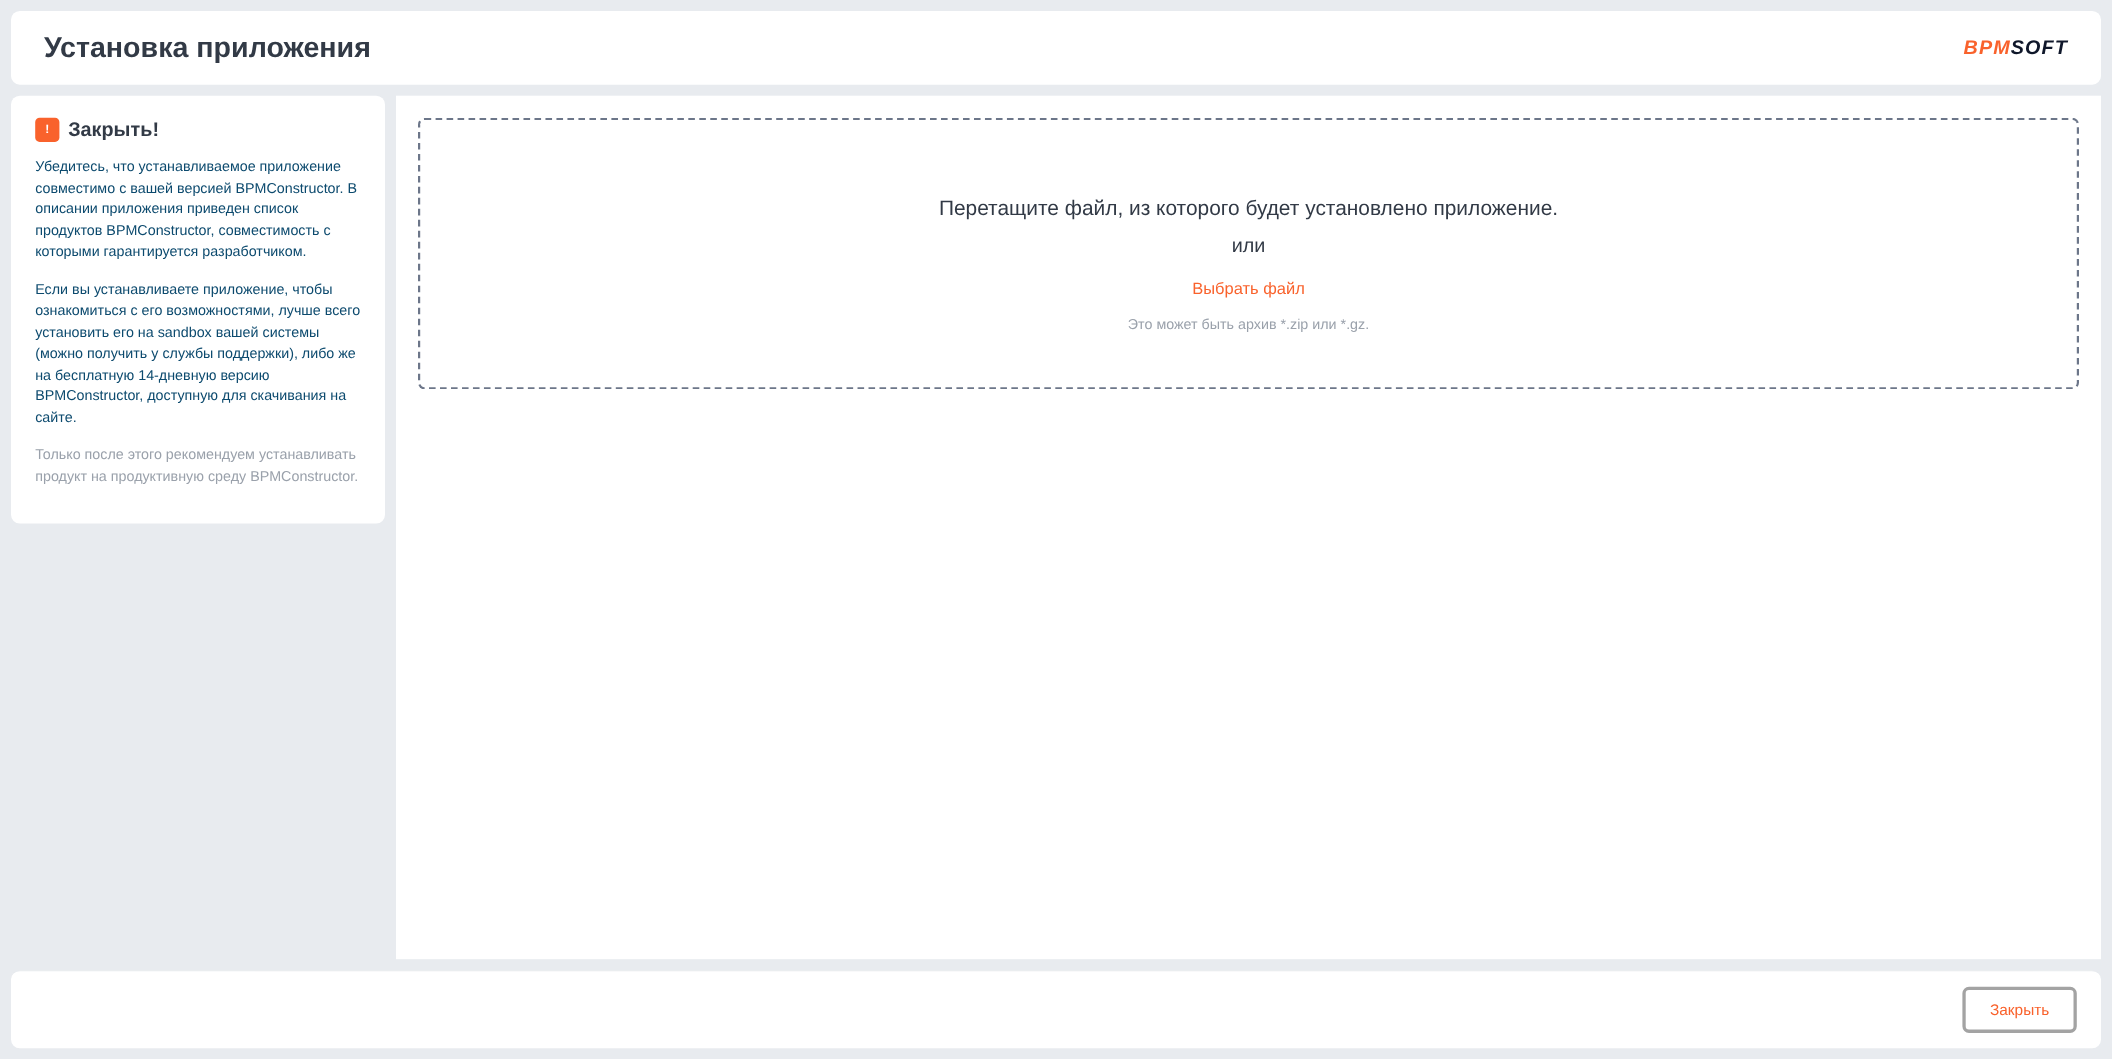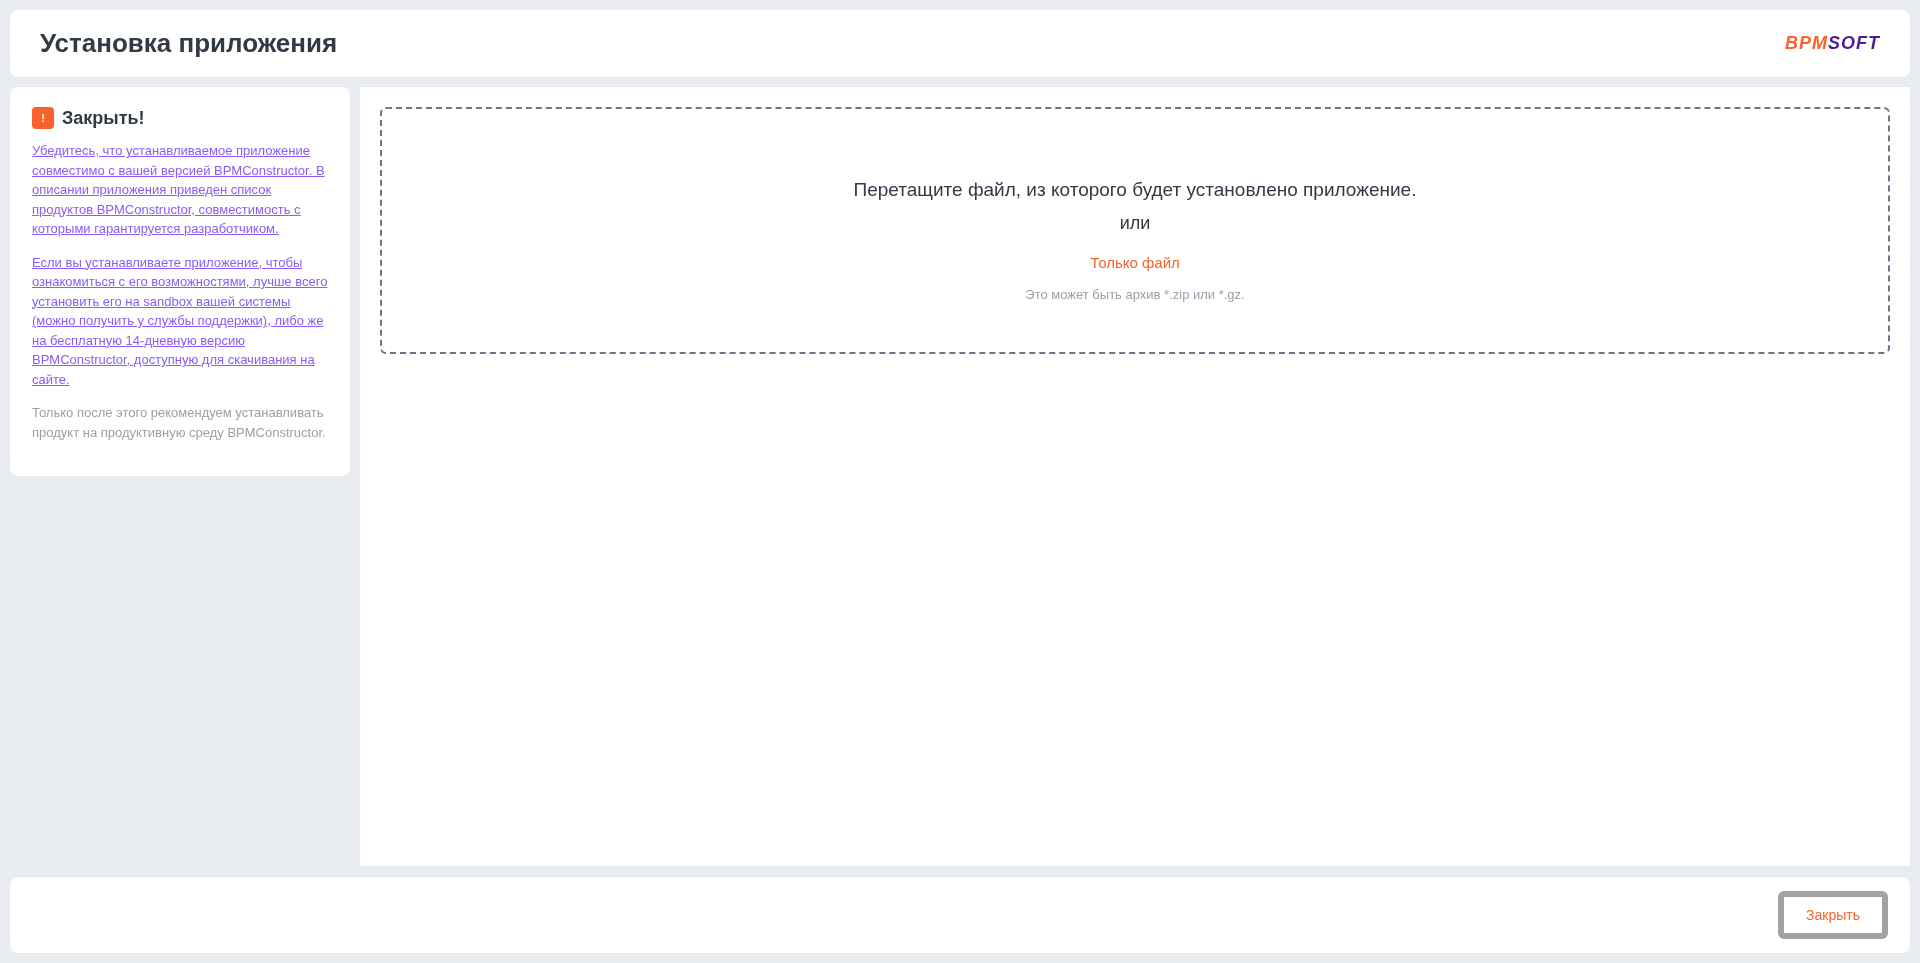--- a/index.html
+++ b/index.html
@@ -33,21 +33,21 @@
       color: #323a46;
     }
     .logo {
       font-family: Arial, sans-serif;
       font-weight: bold;
       font-size: 18px;
       letter-spacing: 1px;
       font-style: italic;
     }
     .logo .bpm { color: #f9622c; }
-    .logo .soft { color: #4c1d95; }
+    .logo .soft { color: #0f172a; }
     .content-row {
       display: flex;
       gap: 10px;
       flex: 1;
       min-height: 0;
     }
     .sidebar-panel {
       background: #fff;
       border-radius: 8px;
       width: 340px;
@@ -75,21 +75,21 @@
     .alert-title {
       font-size: 18px;
       font-weight: 600;
       color: #323a46;
     }
     .para {
       font-size: 13px;
       line-height: 1.5;
       margin-bottom: 14px;
     }
-    .para.dark { color: #8b5cf6; text-decoration: underline; }
+    .para.dark { color: #0c4a6e; }
     .para.muted { color: #9aa1ab; }
     .main-panel {
       background: #fff;
       border-radius: 0;
       flex: 1;
       padding: 20px;
     }
     .dropzone {
       border: 2px dashed #6c7689;
       border-radius: 6px;
@@ -121,21 +121,21 @@
     .footer-bar {
       background: #fff;
       border-radius: 8px;
       padding: 14px 22px;
       display: flex;
       justify-content: flex-end;
       border-top: 1px solid #e5e8ec;
     }
     .close-button {
       background: #fff;
-      border: 6px solid #a3a3a3;
+      border: 3px solid #a3a3a3;
       color: #f9622c;
       border-radius: 6px;
       padding: 10px 22px;
       font-size: 14px;
       cursor: pointer;
     }
   </style>
 </head>
 <body>
 
@@ -160,21 +160,21 @@
       <p class="para dark">Убедитесь, что устанавливаемое приложение совместимо с вашей версией BPMConstructor. В описании приложения приведен список продуктов BPMConstructor, совместимость с которыми гарантируется разработчиком.</p>
       <p class="para dark">Если вы устанавливаете приложение, чтобы ознакомиться с его возможностями, лучше всего установить его на sandbox вашей системы (можно получить у службы поддержки), либо же на бесплатную 14-дневную версию BPMConstructor, доступную для скачивания на сайте.</p>
       <p class="para muted">Только после этого рекомендуем устанавливать продукт на продуктивную среду BPMConstructor.</p>
     </div>
 
     <div class="main-panel">
       <div class="dropzone">
         <div class="drop-title">Перетащите файл, из которого будет установлено приложение.</div>
         <div class="drop-or">или</div>
         <div>
-          <span class="drop-link">Только файл</span>
+          <span class="drop-link">Выбрать файл</span>
         </div>
         <div class="drop-hint">Это может быть архив *.zip или *.gz.</div>
       </div>
     </div>
 
   </div>
 
   <div class="footer-bar">
     <button class="close-button">Закрыть</button>
   </div>

